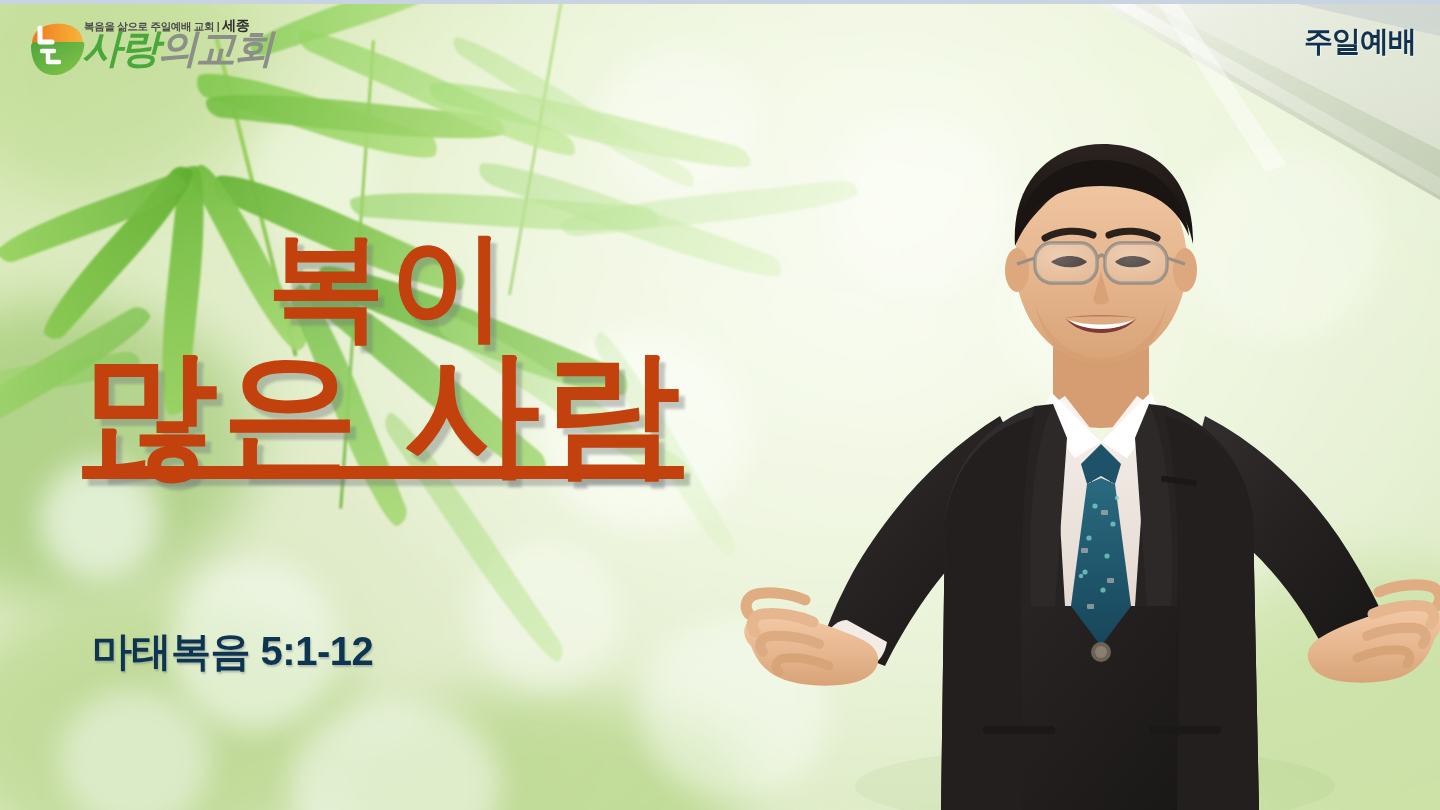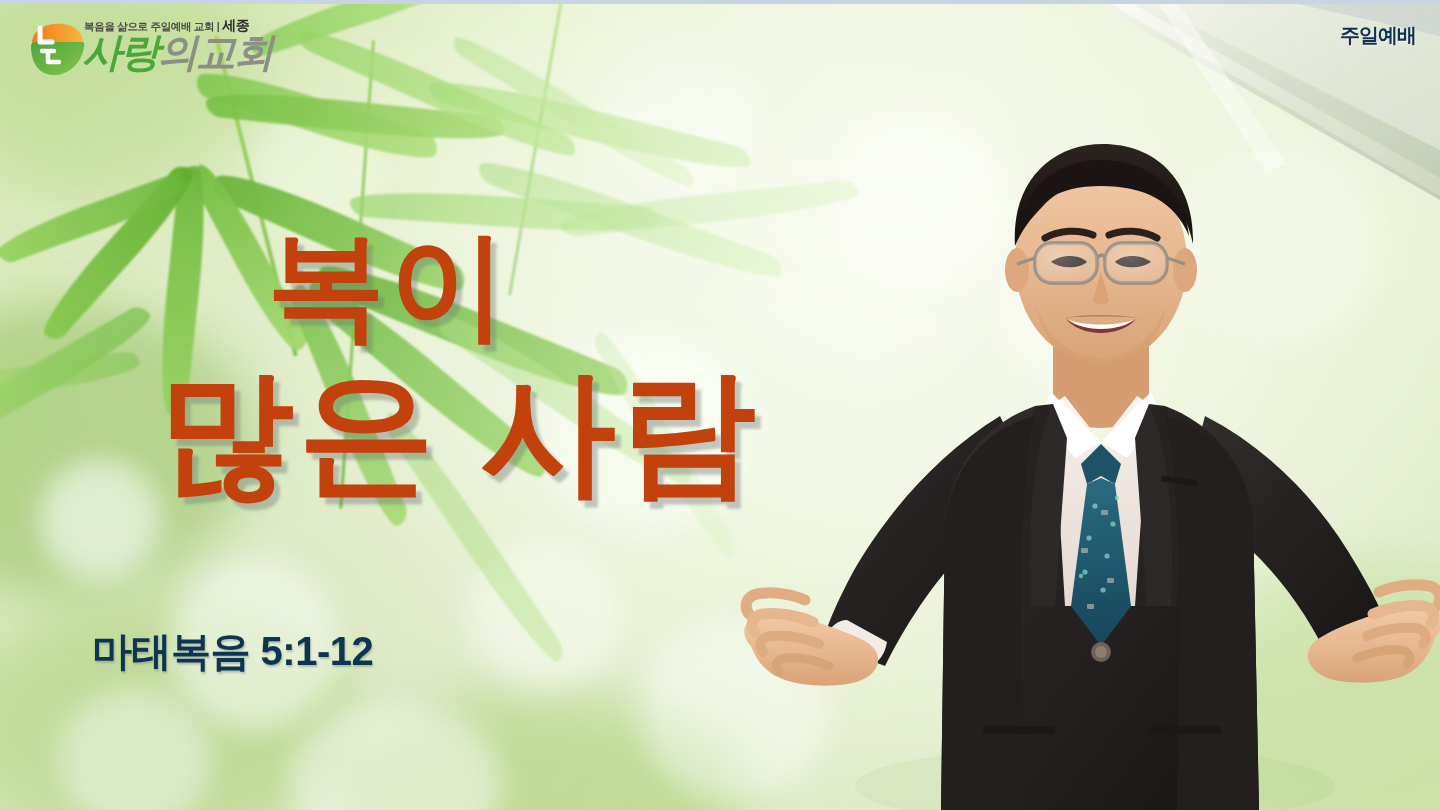--- a/index.html
+++ b/index.html
@@ -101,38 +101,39 @@
   }
   .logo-word {
     position: absolute;
     left: 56px; top: 16px;
     font-size: 40px;
     font-weight: 700;
     letter-spacing: -2px;
     font-style: italic;
     white-space: nowrap;
     line-height: 1;
+    font-family: Liberation Mono, monospace;
   }
   .logo-word .w-green { color: #4aa83a; }
   .logo-word .w-gray  { color: #8b8f87; }
 
   
   .corner-wrap {
     position: absolute;
     right: 0; top: 0;
     width: 360px; height: 230px;
     z-index: 30;
     pointer-events: none;
   }
 
   .service-label {
     position: absolute;
     right: 24px; top: 22px;
     z-index: 45;
-    font-size: 20px;
+    font-size: 29px;
     font-weight: 700;
     letter-spacing: -1px;
     color: #10314f;
     text-shadow: 1px 1px 0 rgba(255,255,255,0.55);
     white-space: nowrap;
   }
 
   
   .speaker {
     position: absolute;
@@ -156,23 +157,24 @@
     text-shadow: 6px 7px 3px rgba(110,120,120,0.40);
     white-space: nowrap;
   }
   .title-line-1 {
     font-size: 118px;
     text-align: center;
     padding-left: 18px;
   }
   .title-line-2 {
     font-size: 136px;
-    text-align: right;
-    margin-top: 20px;
+    text-align: center;
+    margin-top: 0;
     padding-left: 6px;
+    text-decoration: underline;
   }
 
   
   .meta-row {
     position: absolute;
     left: 92px; top: 624px;
     z-index: 35;
     display: flex;
     align-items: center;
     gap: 70px;

